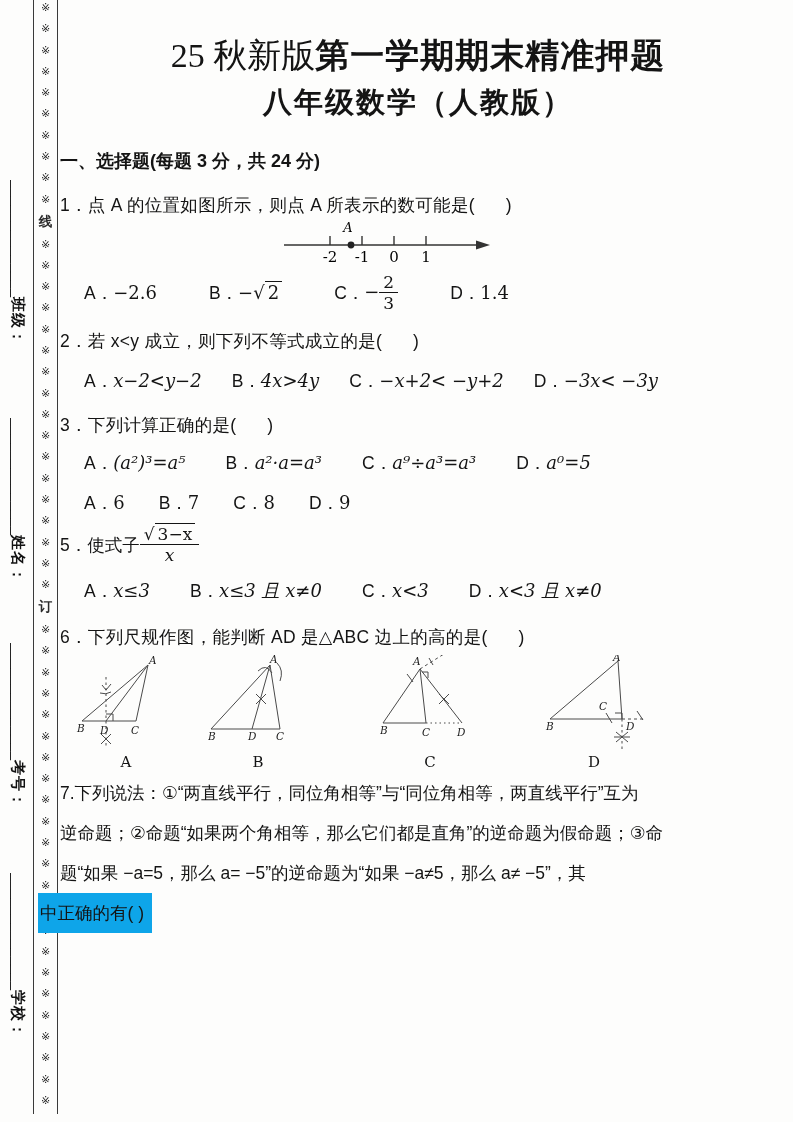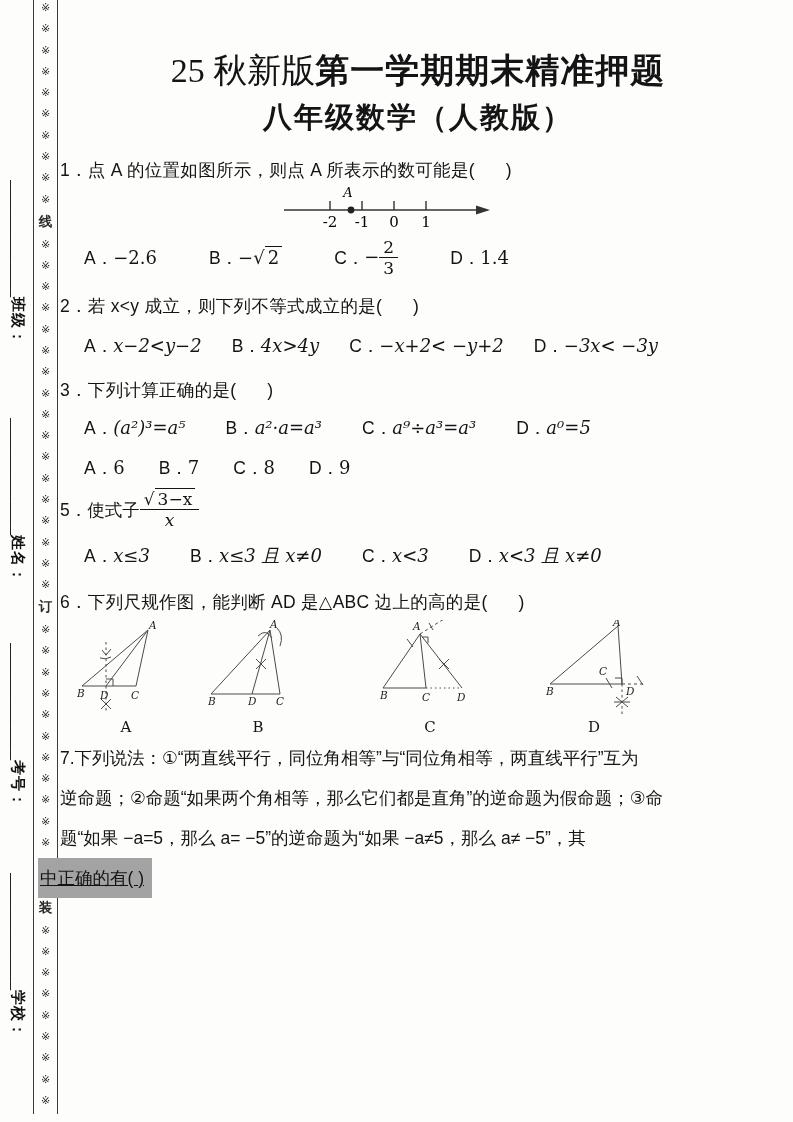--- a/index.html
+++ b/index.html
@@ -20,21 +20,21 @@
   .binding-strip .tear{line-height:1;}
   .binding-strip .bchar{font-size:13.5px;font-weight:700;line-height:1;}
   .side-label{
     position:absolute;width:216px;height:20px;transform:rotate(90deg);
     transform-origin:center center;white-space:nowrap;text-align:right;
     font-size:15px;font-weight:700;letter-spacing:1px;color:#111;
   }
   .side-label .blank{font-weight:400;letter-spacing:0;}
   
   .content{position:absolute;left:60px;top:0;width:716px;}
-  .title{margin-top:51px;text-align:center;font-size:34px;line-height:1.15;white-space:nowrap;}
+  .title{margin-top:36px;text-align:center;font-size:34px;line-height:1.15;white-space:nowrap;}
   .title .prefix{font-family:"Liberation Serif","DejaVu Serif",serif;font-weight:400;}
   .title .main{font-weight:800;letter-spacing:1px;}
   .subtitle{margin-top:8px;text-align:center;font-size:29px;font-weight:700;letter-spacing:2px;}
   .meta{margin-top:26px;text-align:center;font-family:"Liberation Serif","DejaVu Serif",serif;
         font-size:16px;font-weight:700;}
   .meta .gap{display:inline-block;width:48px;}
   .sec-heading{margin-top:26px;font-size:18px;font-weight:700;white-space:pre-wrap;}
   .q-stem{font-size:17.5px;font-weight:500;white-space:pre-wrap;letter-spacing:.3px;}
   .mt16{margin-top:16px;} .mt20{margin-top:20px;} .mt22{margin-top:22px;} .mt24{margin-top:24px;}
   .opts{display:flex;align-items:center;padding-left:24px;font-size:17.5px;}
@@ -63,22 +63,22 @@
   .figcell{width:100px;text-align:center;}
   .figcell svg{display:block;}
   .fig-caption{font-family:"DejaVu Serif","Liberation Serif",serif;font-size:15px;margin-top:0px;}
   .fig-label{font-family:"DejaVu Serif","Liberation Serif",serif;font-style:italic;font-size:10.5px;fill:#222;}
   .fig-stroke{stroke:#4a4a4a;fill:none;stroke-width:1;}
   #figcell-a{margin-left:16px;} #figcell-b{margin-left:32px;}
   #figcell-c{margin-left:72px;} #figcell-d{margin-left:64px;}
   
   .q7{margin-top:2px;font-size:17.5px;font-weight:500;line-height:40px;}
   .q7 .q7-line{white-space:pre;}
-  .q7 .q7-last{position:relative;z-index:6;display:inline-block;background:#a3a3a3;
-               margin-left:-22px;padding:0 8px 0 2px;text-decoration:underline;}
+  .q7 .q7-last{position:relative;z-index:6;display:inline-block;background:#0ea5e9;
+               margin-left:-22px;padding:0 8px 0 2px;}
 </style>
 </head>
 <body>
 
 <div class="vline" id="vline-outer"></div>
 <div class="vline" id="vline-inner"></div>
 <div class="binding-strip">
     <span class="tear">※</span>
     <span class="tear">※</span>
     <span class="tear">※</span>
@@ -138,20 +138,21 @@
 <div class="side-label" style="left:-91px;top:690px"><span class="blank">______________</span><span>考号：</span></div>
 <div class="side-label" style="left:-91px;top:920px"><span class="blank">______________</span><span>学校：</span></div>
 
 <div class="content">
 
   <div class="title">
     <span class="prefix">25 秋新版</span><span class="main">第一学期期末精准押题</span>
   </div>
   <div class="subtitle">八年级数学（人教版）</div>
 
+  <div class="sec-heading">一、选择题(每题 3 分，共 24 分)</div>
 
   <div class="q-stem mt20">1．点 A 的位置如图所示，则点 A 所表示的数可能是(      )</div>
   <div class="numberline-wrap">
     <svg width="215" height="50" viewBox="0 0 215 50">
       <line x1="2" y1="24" x2="197" y2="24" stroke="#333" stroke-width="1.6"></line>
       <polygon points="208,24 194,19.5 194,28.5" fill="#333"></polygon>
       <line x1="48" y1="15" x2="48" y2="24" stroke="#333" stroke-width="1.4"></line>
       <line x1="80" y1="15" x2="80" y2="24" stroke="#333" stroke-width="1.4"></line>
       <line x1="112" y1="15" x2="112" y2="24" stroke="#333" stroke-width="1.4"></line>
       <line x1="144" y1="15" x2="144" y2="24" stroke="#333" stroke-width="1.4"></line>

